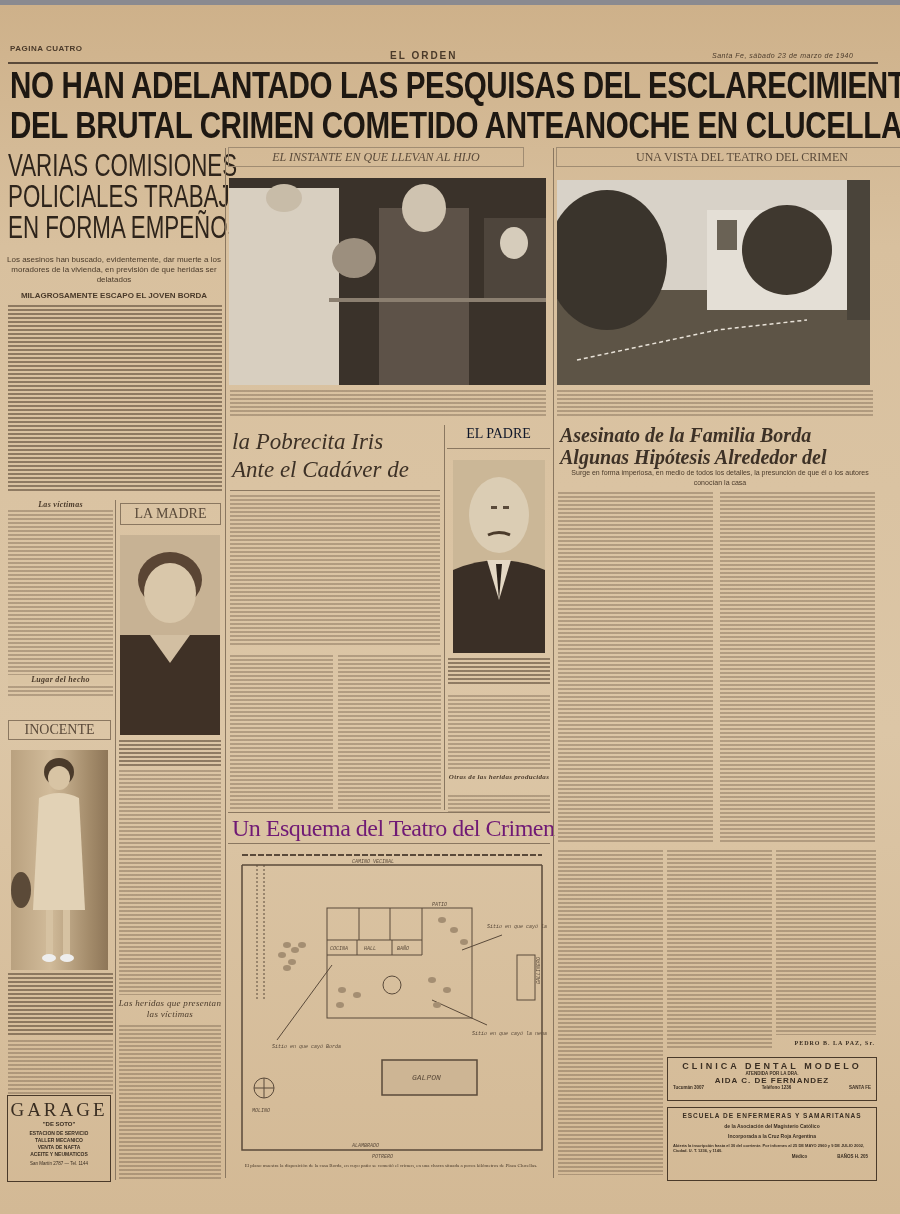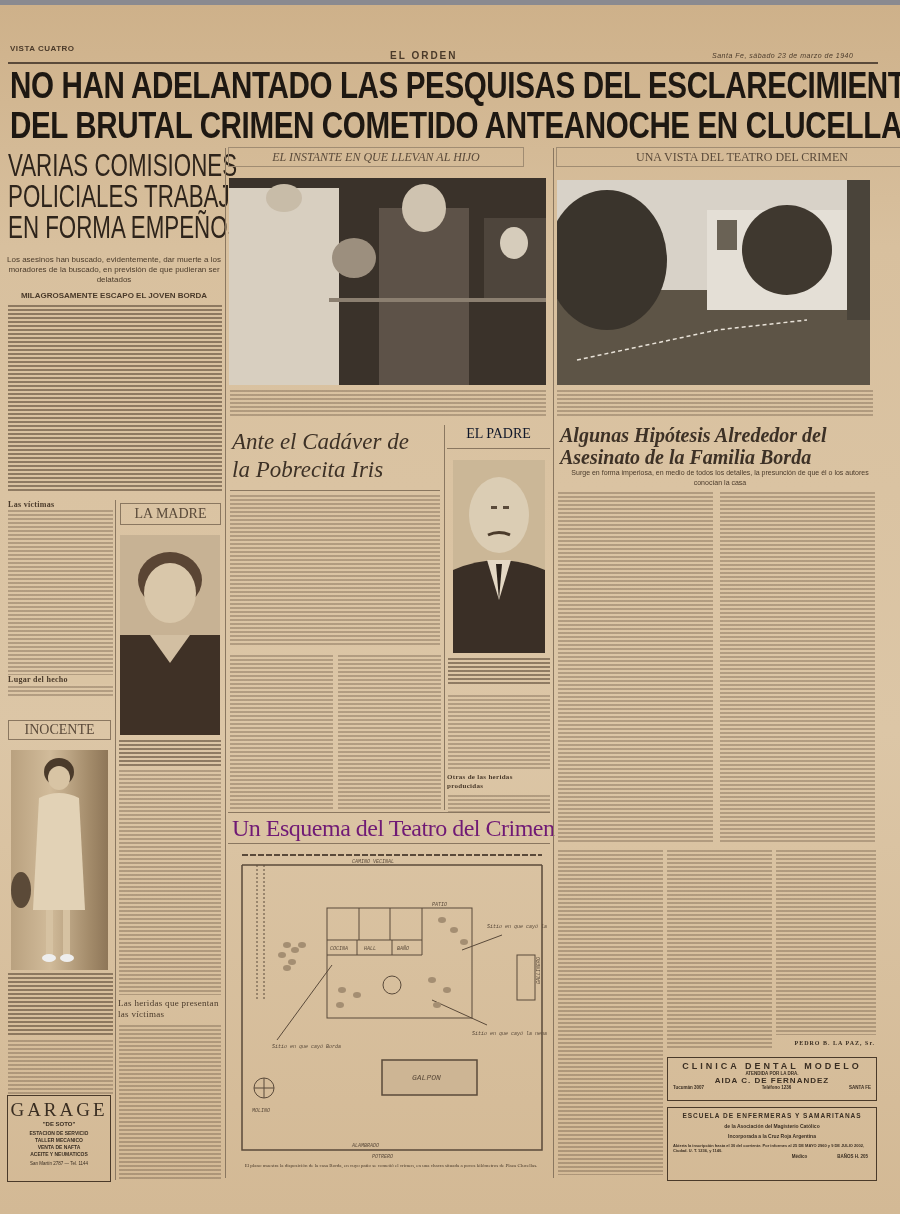--- a/index.html
+++ b/index.html
@@ -21,21 +21,21 @@
   .headline {
     font-family:"Liberation Sans",sans-serif; font-weight:bold; color:#1e1812;
     font-size:37px; letter-spacing:-0.5px; transform:scaleX(0.8); transform-origin:left top;
     white-space:nowrap; line-height:40px;
   }
   .subhead {
     font-family:"Liberation Sans",sans-serif; color:#2e241b; font-size:31px; line-height:31px;
     transform:scaleX(0.72); transform-origin:left top; white-space:nowrap;
   }
   .kicker { font-family:"Liberation Sans",sans-serif; font-size:8px; text-align:center; color:#4a3a2a; line-height:10px; font-weight:bold; }
-  .smallcaps { font-family:"Liberation Serif",serif; font-size:8px; font-weight:bold; color:#4a3a2a; letter-spacing:0.3px; }
+  .smallcaps { font-family:"Liberation Serif",serif; font-size:8px; text-align:center; font-weight:bold; color:#4a3a2a; letter-spacing:0.3px;font-style:italic; }
   .box-label {
     position:absolute; border:1px solid #8a7760; font-family:"Liberation Serif",serif;
     color:#5a4a3a; text-align:center; white-space:nowrap; overflow:hidden;
   }
   .photo { position:absolute; overflow:hidden; }
   .textblock {
     position:absolute; overflow:hidden;
     background-image: repeating-linear-gradient(180deg, rgba(110,90,70,0.38) 0px, rgba(110,90,70,0.38) 2px, transparent 2px, transparent 4px);
   }
   .textblock.dark { background-image: repeating-linear-gradient(180deg, rgba(80,62,45,0.55) 0px, rgba(80,62,45,0.55) 2px, transparent 2px, transparent 4px); }
@@ -44,34 +44,34 @@
   .vrule { position:absolute; width:1px; background:#8a7760; }
   .hrule { position:absolute; height:1px; background:#8a7760; }
   .diagram-text { font-family:"Liberation Mono",monospace; font-size:5px; fill:#5a4a3a; }
 </style>
 </head>
 <body>
 
 <div class="topedge"></div>
 <div class="paper"></div>
 
-<div class="abs folio" style="left:10px;top:44px;">VISTA CUATRO</div>
+<div class="abs folio" style="left:10px;top:44px;">PAGINA CUATRO</div>
 <div class="abs folio" style="left:390px;top:50px;font-size:10px;letter-spacing:2px;">EL ORDEN</div>
 <div class="abs folio" style="left:712px;top:52px;font-weight:normal;font-style:italic;font-size:7px;">Santa Fe, sábado 23 de marzo de 1940</div>
 <div class="rule" style="left:8px;top:62px;width:870px;height:2px;"></div>
 
 <div class="abs headline" style="left:10px;top:66px;">NO HAN ADELANTADO LAS PESQUISAS DEL ESCLARECIMIENTO</div>
 <div class="abs headline" style="left:10px;top:106px;">DEL BRUTAL CRIMEN COMETIDO ANTEANOCHE EN CLUCELLAS</div>
 
 <div class="abs" style="left:8px;top:150px;width:215px;">
   <div class="subhead">VARIAS COMISIONES</div>
   <div class="subhead">POLICIALES TRABAJAN</div>
   <div class="subhead">EN FORMA EMPEÑOSA</div>
 </div>
-<div class="abs kicker" style="left:6px;top:255px;width:216px;font-weight:normal;">Los asesinos han buscado, evidentemente, dar muerte a los moradores de la buscado, en previsión de que pudieran ser delatados</div>
+<div class="abs kicker" style="left:6px;top:255px;width:216px;font-weight:normal;">Los asesinos han buscado, evidentemente, dar muerte a los moradores de la vivienda, en previsión de que heridas ser delatados</div>
 <div class="abs kicker" style="left:6px;top:291px;width:216px;">MILAGROSAMENTE ESCAPO EL JOVEN BORDA</div>
 <div class="textblock dark" style="left:8px;top:305px;width:214px;height:188px;"></div>
 
 <div class="textblock" style="left:8px;top:510px;width:105px;height:186px;"></div>
 <div class="abs smallcaps" style="left:8px;top:500px;width:105px;">Las víctimas</div>
 <div class="abs smallcaps" style="left:8px;top:675px;width:105px;background:#dac4a3;">Lugar del hecho</div>
 
 <div class="box-label" style="left:8px;top:720px;width:103px;height:20px;font-size:14px;line-height:18px;">INOCENTE</div>
 
 <div class="photo" style="left:11px;top:750px;width:97px;height:220px;background:linear-gradient(90deg,#b9a17f,#d1bb9a 40%,#a48c6b 80%,#8e7658);">
@@ -140,22 +140,22 @@
     <rect x="150" y="30" width="140" height="100" fill="#e4dfd6"></rect>
     <rect x="160" y="40" width="20" height="30" fill="#6a6255"></rect>
     <ellipse cx="230" cy="70" rx="45" ry="45" fill="#3f382f"></ellipse>
     <rect x="290" y="0" width="23" height="140" fill="#4a443a"></rect>
     <path d="M20 180 L160 150 L250 140" stroke="#e8e2d8" stroke-width="1.5" stroke-dasharray="4 3" fill="none"></path>
   </svg>
 </div>
 <div class="textblock" style="left:557px;top:390px;width:316px;height:26px;"></div>
 
 <div class="abs italic-head" style="left:232px;top:428px;width:210px;font-size:23px;line-height:28px;">
+  <div>la Pobrecita Iris</div>
   <div>Ante el Cadáver de</div>
-  <div>la Pobrecita Iris</div>
 </div>
 <div class="hrule" style="left:230px;top:490px;width:210px;"></div>
 <div class="textblock" style="left:230px;top:495px;width:210px;height:152px;"></div>
 <div class="textblock" style="left:230px;top:655px;width:103px;height:155px;"></div>
 <div class="textblock" style="left:338px;top:655px;width:103px;height:155px;"></div>
 
 <div class="abs" style="left:447px;top:426px;width:103px;text-align:center;font-size:14px;color:#0f172a;">EL PADRE</div>
 <div class="hrule" style="left:447px;top:448px;width:103px;"></div>
 <div class="photo" style="left:453px;top:460px;width:92px;height:193px;background:#cbb797;">
   <svg width="92" height="193" viewBox="0 0 92 193">
@@ -167,22 +167,22 @@
     <path d="M34 100 L46 140 L58 100 Z" fill="#e4d8c4"></path>
     <path d="M43 104 L46 140 L49 104 Z" fill="#2a211a"></path>
   </svg>
 </div>
 <div class="textblock dark" style="left:448px;top:658px;width:102px;height:28px;"></div>
 <div class="textblock" style="left:448px;top:695px;width:102px;height:75px;"></div>
 <div class="abs smallcaps" style="left:447px;top:773px;width:104px;font-size:7px;line-height:9px;">Otras de las heridas producidas</div>
 <div class="textblock" style="left:448px;top:795px;width:102px;height:18px;"></div>
 
 <div class="abs italic-head" style="left:560px;top:424px;width:320px;font-size:20px;line-height:22px;font-weight:bold;">
+  <div>Asesinato de la Familia Borda</div>
   <div>Algunas Hipótesis Alrededor del</div>
-  <div>Asesinato de la Familia Borda</div>
 </div>
 <div class="abs kicker" style="left:565px;top:468px;width:310px;font-weight:normal;font-size:7px;">Surge en forma imperiosa, en medio de todos los detalles, la presunción de que él o los autores conocían la casa</div>
 <div class="textblock" style="left:558px;top:492px;width:155px;height:350px;"></div>
 <div class="textblock" style="left:720px;top:492px;width:155px;height:350px;"></div>
 <div class="textblock" style="left:558px;top:850px;width:105px;height:325px;"></div>
 <div class="textblock" style="left:667px;top:850px;width:105px;height:200px;"></div>
 <div class="textblock" style="left:776px;top:850px;width:100px;height:185px;"></div>
 <div class="abs" style="left:780px;top:1040px;width:95px;text-align:right;font-size:6px;font-weight:bold;letter-spacing:1px;">PEDRO B. LA PAZ, Sr.</div>
 
 <div class="hrule" style="left:228px;top:812px;width:322px;"></div>

